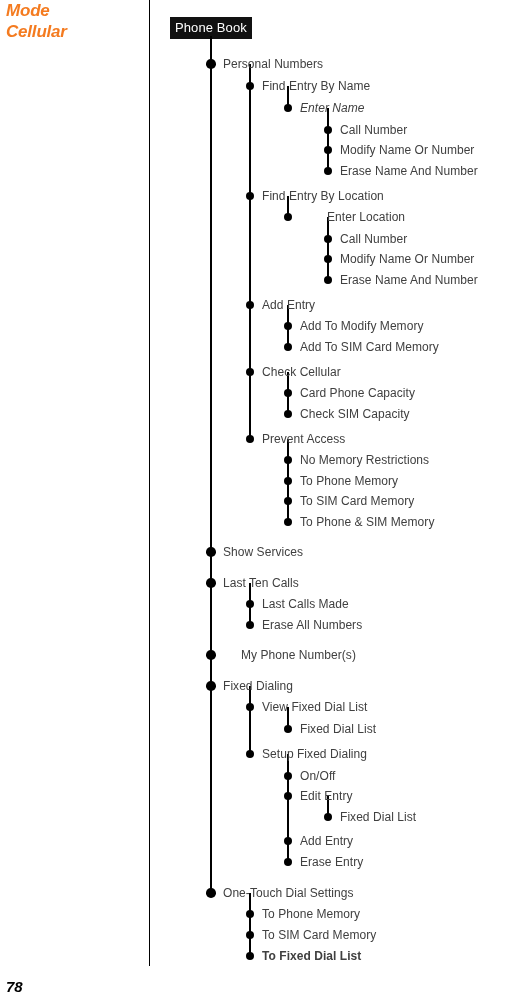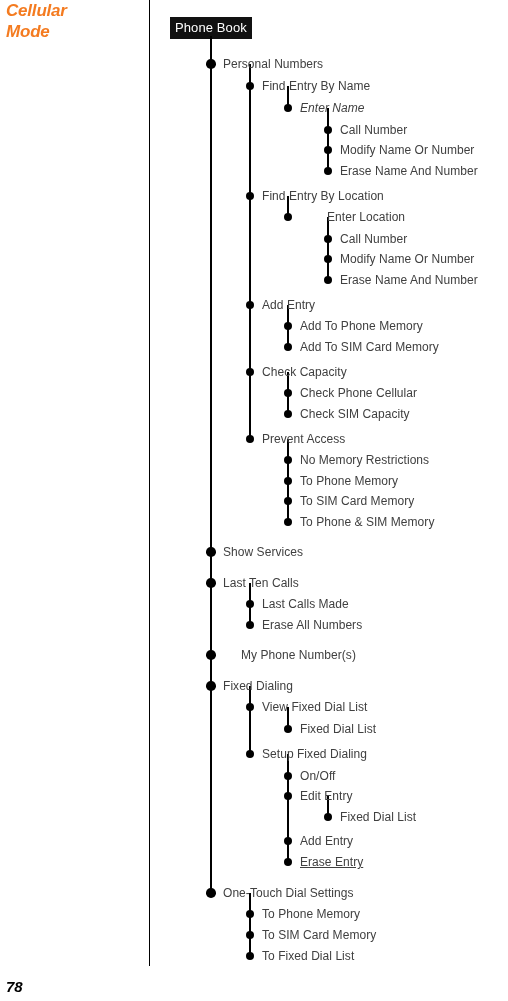--- a/index.html
+++ b/index.html
@@ -113,22 +113,22 @@
     font-style: italic;
     font-size: 15px;
     line-height: 18px;
     color: #000000;
   }
 </style>
 </head>
 <body>
 
 <div id="side-heading">
+  <div class="line">Mode</div>
   <div class="line">Cellular</div>
-  <div class="line">Mode</div>
 </div>
 
 <div id="page-rule"></div>
 
 <div id="tree">
   <div class="root-label" id="root-label" style="left: 170px; top: 17px; background: rgb(17, 17, 17); color: rgb(255, 255, 255);">Phone Book</div>
 <div class="vline" style="left: 210px; top: 36px; height: 857px;"></div>
     <div class="vline" style="left: 249px; top: 64px; height: 375px;"></div>
     <div class="vline" style="left: 287px; top: 86px; height: 22px;"></div>
     <div class="vline" style="left: 327px; top: 108px; height: 63px;"></div>
@@ -186,33 +186,33 @@
     <div class="node" style="left: 0px; top: 0px;">
       <span class="dot" style="left: 324px; top: 276px; width: 8px; height: 8px;"></span>
       <span class="lbl" style="left: 340px; top: 273px;">Erase Name And Number</span>
     </div>
     <div class="node" style="left: 0px; top: 0px;">
       <span class="dot" style="left: 246px; top: 301px; width: 8px; height: 8px;"></span>
       <span class="lbl" style="left: 262px; top: 298px;">Add Entry</span>
     </div>
     <div class="node" style="left: 0px; top: 0px;">
       <span class="dot" style="left: 284px; top: 322px; width: 8px; height: 8px;"></span>
-      <span class="lbl" style="left: 300px; top: 319px;">Add To Phone Memory</span>
+      <span class="lbl" style="left: 300px; top: 319px;">Add To Modify Memory</span>
     </div>
     <div class="node" style="left: 0px; top: 0px;">
       <span class="dot" style="left: 284px; top: 343px; width: 8px; height: 8px;"></span>
       <span class="lbl" style="left: 300px; top: 340px;">Add To SIM Card Memory</span>
     </div>
     <div class="node" style="left: 0px; top: 0px;">
       <span class="dot" style="left: 246px; top: 368px; width: 8px; height: 8px;"></span>
-      <span class="lbl" style="left: 262px; top: 365px;">Check Capacity</span>
+      <span class="lbl" style="left: 262px; top: 365px;">Check Cellular</span>
     </div>
     <div class="node" style="left: 0px; top: 0px;">
       <span class="dot" style="left: 284px; top: 389px; width: 8px; height: 8px;"></span>
-      <span class="lbl" style="left: 300px; top: 386px;">Check Phone Cellular</span>
+      <span class="lbl" style="left: 300px; top: 386px;">Card Phone Capacity</span>
     </div>
     <div class="node" style="left: 0px; top: 0px;">
       <span class="dot" style="left: 284px; top: 410px; width: 8px; height: 8px;"></span>
       <span class="lbl" style="left: 300px; top: 407px;">Check SIM Capacity</span>
     </div>
     <div class="node" style="left: 0px; top: 0px;">
       <span class="dot" style="left: 246px; top: 435px; width: 8px; height: 8px;"></span>
       <span class="lbl" style="left: 262px; top: 432px;">Prevent Access</span>
     </div>
     <div class="node" style="left: 0px; top: 0px;">
@@ -278,35 +278,35 @@
     <div class="node" style="left: 0px; top: 0px;">
       <span class="dot" style="left: 324px; top: 813px; width: 8px; height: 8px;"></span>
       <span class="lbl" style="left: 340px; top: 810px;">Fixed Dial List</span>
     </div>
     <div class="node" style="left: 0px; top: 0px;">
       <span class="dot" style="left: 284px; top: 837px; width: 8px; height: 8px;"></span>
       <span class="lbl" style="left: 300px; top: 834px;">Add Entry</span>
     </div>
     <div class="node" style="left: 0px; top: 0px;">
       <span class="dot" style="left: 284px; top: 858px; width: 8px; height: 8px;"></span>
-      <span class="lbl" style="left: 300px; top: 855px; text-decoration: underline;">Erase Entry</span>
+      <span class="lbl" style="left: 300px; top: 855px;">Erase Entry</span>
     </div>
     <div class="node" style="left: 0px; top: 0px;">
       <span class="dot" style="left: 206.2px; top: 888.2px; width: 9.6px; height: 9.6px;"></span>
       <span class="lbl" style="left: 223px; top: 886px;">One-Touch Dial Settings</span>
     </div>
     <div class="node" style="left: 0px; top: 0px;">
       <span class="dot" style="left: 246px; top: 910px; width: 8px; height: 8px;"></span>
       <span class="lbl" style="left: 262px; top: 907px;">To Phone Memory</span>
     </div>
     <div class="node" style="left: 0px; top: 0px;">
       <span class="dot" style="left: 246px; top: 931px; width: 8px; height: 8px;"></span>
       <span class="lbl" style="left: 262px; top: 928px;">To SIM Card Memory</span>
     </div>
     <div class="node" style="left: 0px; top: 0px;">
       <span class="dot" style="left: 246px; top: 952px; width: 8px; height: 8px;"></span>
-      <span class="lbl" style="left: 262px; top: 949px;">To Fixed Dial List</span>
+      <span class="lbl" style="left: 262px; top: 949px; font-weight: bold;">To Fixed Dial List</span>
     </div>
   </div>
 
 <div id="footer">
   <span class="pgnum">78</span>
 </div>
 
 </body></html>

